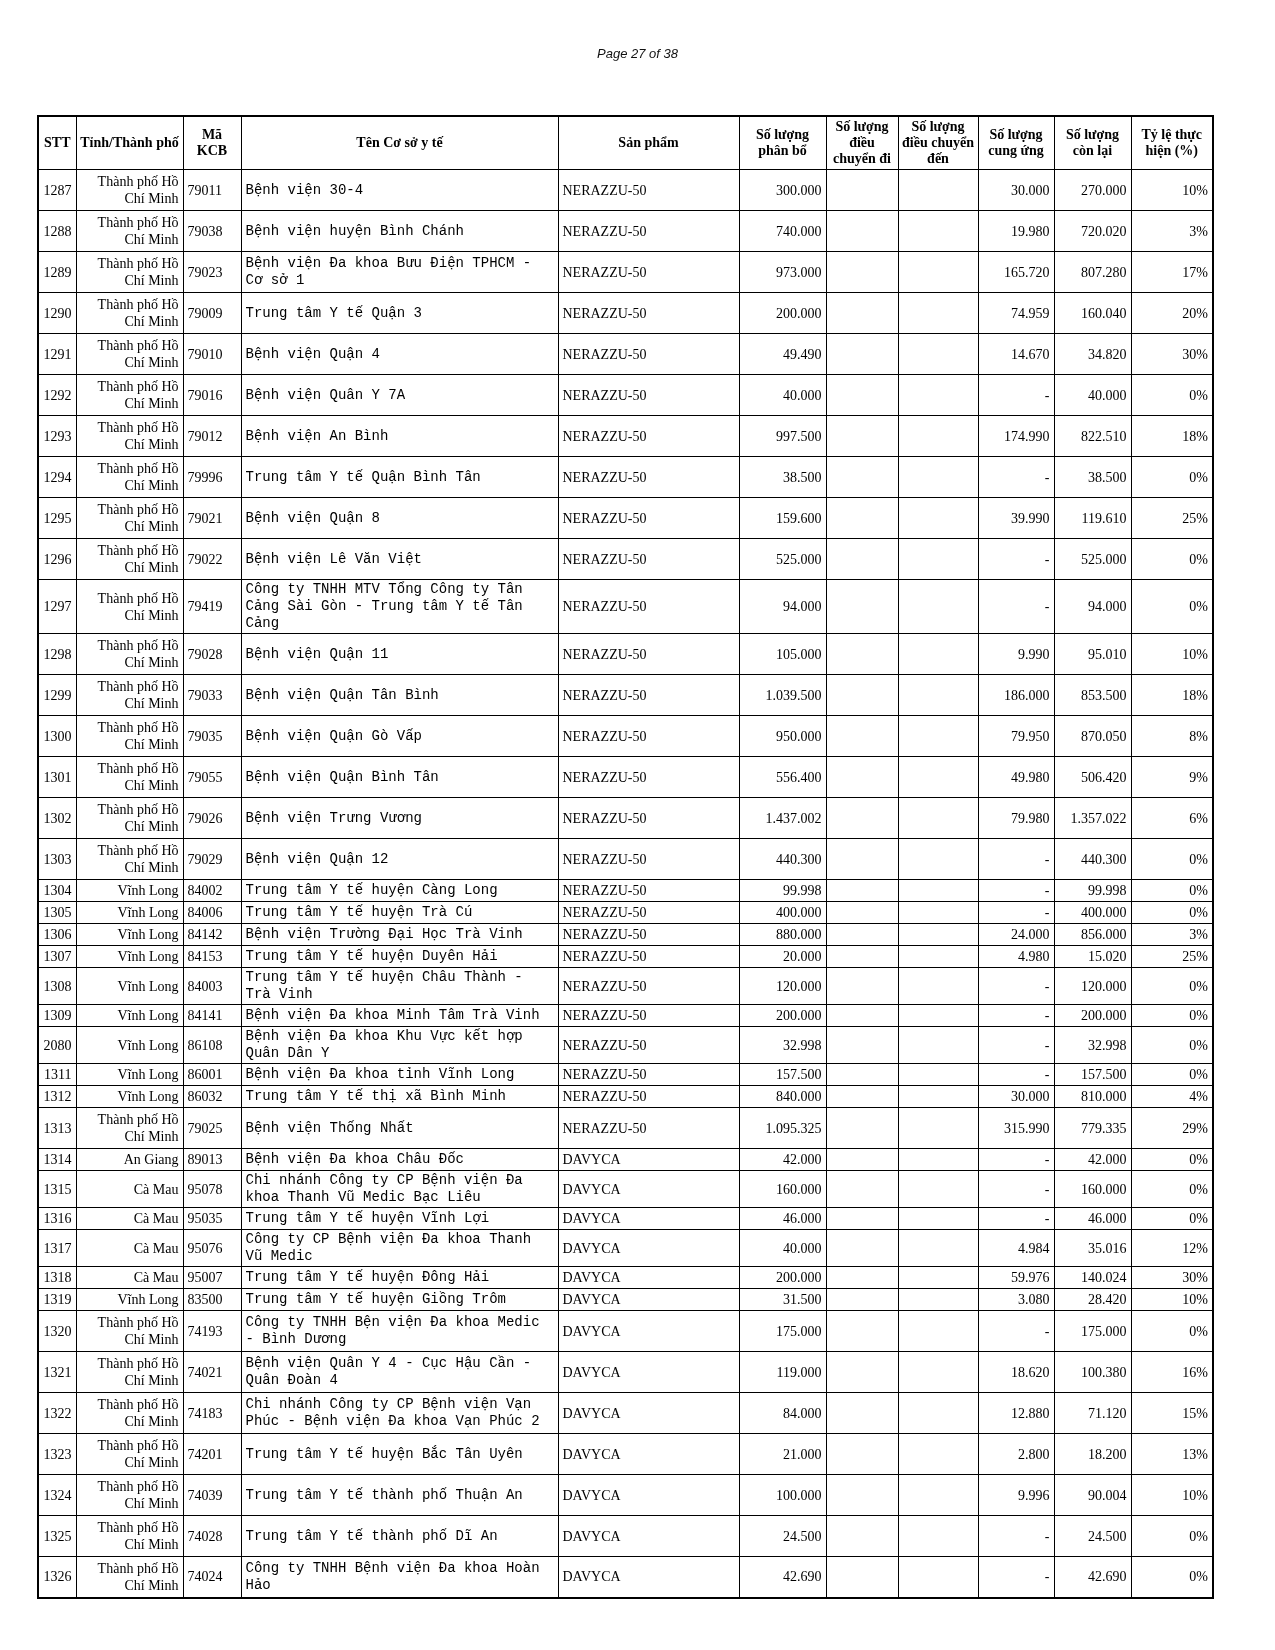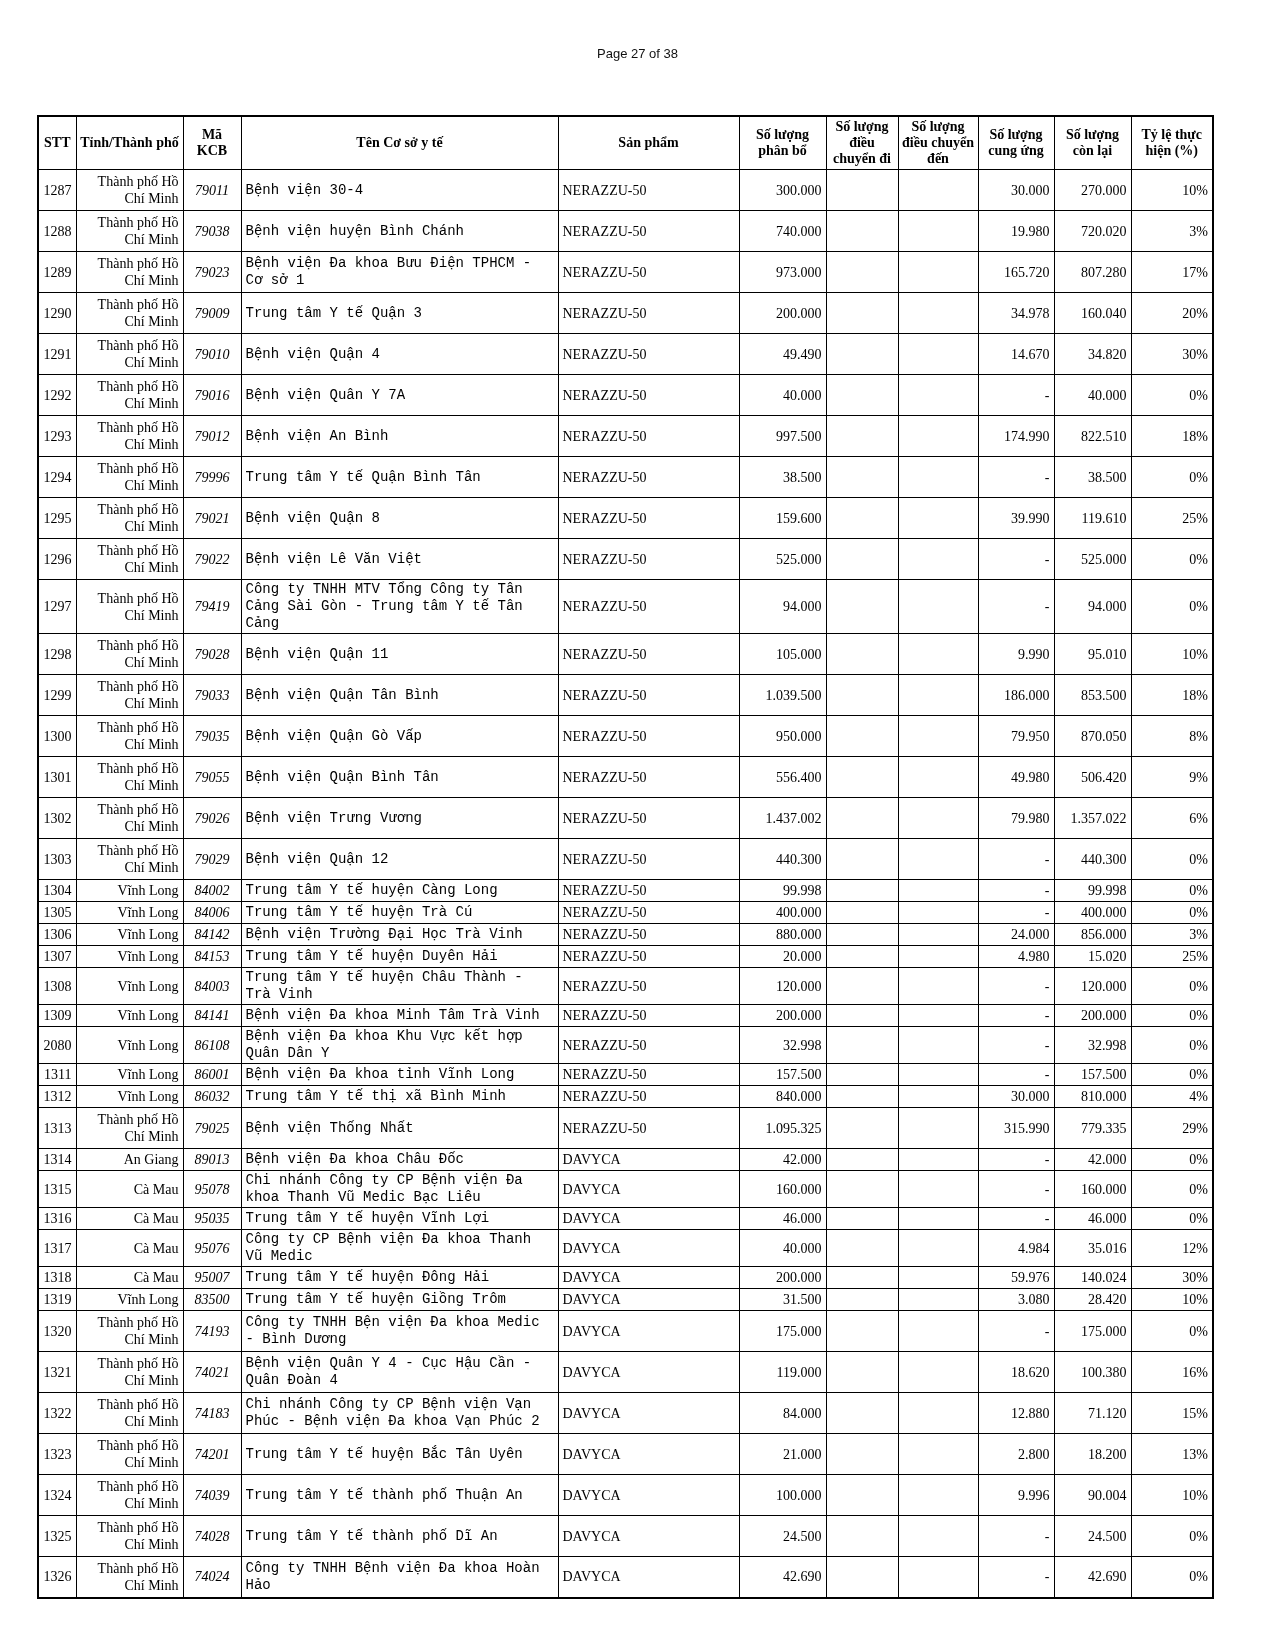--- a/index.html
+++ b/index.html
@@ -3,42 +3,42 @@
 <meta charset="utf-8">
 <style>
   html,body { margin:0; padding:0; }
   body {
     width:1275px; height:1650px; position:relative;
     background:#ffffff; font-family:"Liberation Serif", serif; color:#000;
   }
   .page-header {
     position:absolute; top:46px; left:0; width:1275px;
     text-align:center; font-family:"Liberation Sans", sans-serif;
-    font-size:13px; color:#111;
+    font-size:13px; color:#111;font-style:italic;
   }
   table.report {
     position:absolute; left:37px; top:115px;
     width:1175px; table-layout:fixed;
     border-collapse:collapse; border:2px solid #000;
     font-size:14px;
   }
   table.report th, table.report td {
     border:1px solid #000; overflow:hidden;
     vertical-align:middle; line-height:17px; padding:1px 4px;
   }
   table.report th {
     font-weight:bold; text-align:center; line-height:16px; padding:2px 2px;
   }
   tr.head-row  { height:52px; }
   tr.r-tall    { height:41px; }
   tr.r-med     { height:32px; }
   tr.r-single  { height:22px; }
   td.c-stt  { text-align:right; padding-right:3px; }
   td.c-prov { text-align:right; line-height:16px; }
-  td.c-code { text-align:center;font-style:italic; }
+  td.c-code { text-align:left; }
   td.c-name { text-align:left; line-height:16px; padding-left:5px;font-family:Liberation Mono, monospace; }
   td.c-prod { text-align:left; padding-left:5px;margin-left:36px; }
   td.c-num  { text-align:right; padding-right:6px; }
   td.c-pct  { text-align:right; padding-right:4px;font-family:Liberation Serif, serif; }
   td.c-dash { padding-right:24px; }
 </style>
 </head>
 <body>
 
 <div class="page-header">Page 27 of 38</div>
@@ -114,21 +114,21 @@
       </tr>
       <tr class="r-tall">
         <td class="c-stt">1290</td>
         <td class="c-prov">Thành phố Hồ Chí Minh</td>
         <td class="c-code">79009</td>
         <td class="c-name">Trung tâm Y tế Quận 3</td>
         <td class="c-prod">NERAZZU-50</td>
         <td class="c-num">200.000</td>
         <td class="c-num"></td>
         <td class="c-num"></td>
-        <td class="c-num">34.978</td>
+        <td class="c-num">74.959</td>
         <td class="c-num">160.040</td>
         <td class="c-pct">20%</td>
       </tr>
       <tr class="r-tall">
         <td class="c-stt">1291</td>
         <td class="c-prov">Thành phố Hồ Chí Minh</td>
         <td class="c-code">79010</td>
         <td class="c-name">Bệnh viện Quận 4</td>
         <td class="c-prod">NERAZZU-50</td>
         <td class="c-num">49.490</td>

